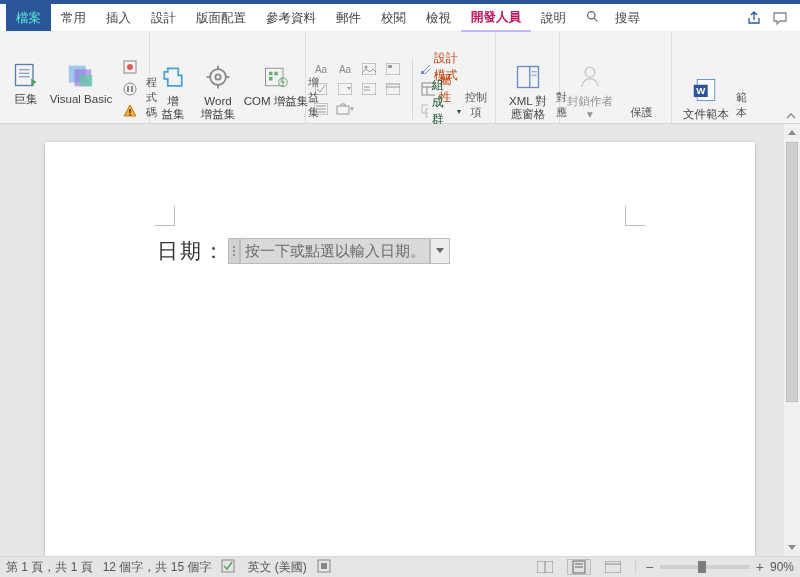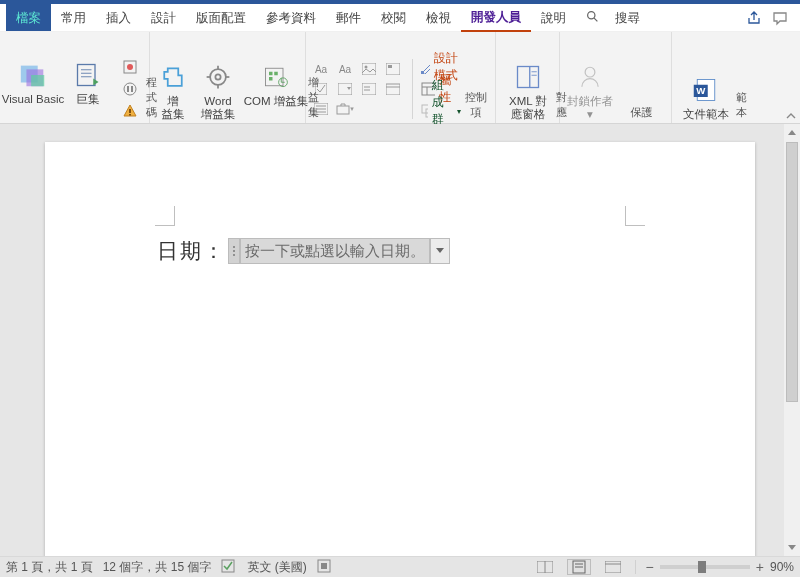--- a/index.html
+++ b/index.html
@@ -5,21 +5,21 @@
   * { margin: 0; padding: 0; box-sizing: border-box; font-family: "Microsoft JhengHei", "PingFang TC", sans-serif; }
   body { width: 800px; height: 577px; background: #fff; overflow: hidden; position: relative; font-size: 12px; }
 
   
   .titlebar { height: 4px; background: #2b579a; }
 
   
   .tabs { display: flex; align-items: center; height: 28px; background: #fff; border-bottom: 1px solid #f0f0f0; padding: 0 6px; gap: 0; }
   .tab { padding: 6px 10px 4px 10px; color: #444; cursor: pointer; font-size: 12.5px; }
   .tab.file { background: #2b579a; color: #5eead4; }
-  .tab.active { color: #4c1d95; border-bottom: 2px solid #c2410c; font-weight: 600; }
+  .tab.active { color: #be185d; border-bottom: 2px solid #c4b5fd; font-weight: 600; }
   .tabs-spacer { flex: 1; }
   .tabs-right { display: flex; align-items: center; gap: 10px; padding-right: 6px; color: #555; }
   .tabs-right svg { display:block; }
 
   
   .ribbon { height: 92px; background: #f3f3f3; display: flex; border-bottom: 1px solid #d5d5d5; }
   .group { border-right: 1px solid #dedede; display: flex; align-items: flex-end; padding: 4px 4px 2px 4px; }
   .group-body { flex: 1; display: flex; align-items: flex-start; gap: 4px; }
   .group-label { font-size: 11px; color: #555; padding: 1px 0; text-align: center; width: 100%; position: relative; margin-top: 20px; }
 
@@ -108,41 +108,41 @@
           <path d="M2 3h12v8H8l-3 3v-3H2z" fill="none" stroke="#888" stroke-width="1.3"></path>
         </svg>
       </div>
   </div>
 </div>
 
 <div class="ribbon">
 
   <div class="group" style="width:150px;">
     <div class="group-body">
-      <div class="bigbtn">
-        <div class="icon">
-            <svg width="30" height="30" viewBox="0 0 32 32">
-              <rect x="3" y="6" width="18" height="18" fill="#4aa0e6" opacity=".5"></rect>
-              <rect x="9" y="10" width="18" height="18" fill="#9a6fe0" opacity=".6"></rect>
-              <rect x="14" y="16" width="14" height="12" fill="#5ecfa0" opacity=".7"></rect>
-            </svg>
-          </div>
-        <div class="lbl">Visual Basic</div>
-      </div>
       <div class="bigbtn" style="width:44px;">
         <div class="icon">
             <svg width="28" height="28" viewBox="0 0 32 32">
               <rect x="4" y="4" width="20" height="24" fill="none" stroke="#5a7aaa" stroke-width="1.5"></rect>
               <line x1="8" y1="10" x2="20" y2="10" stroke="#5a7aaa"></line>
               <line x1="8" y1="14" x2="20" y2="14" stroke="#5a7aaa"></line>
               <line x1="8" y1="18" x2="20" y2="18" stroke="#5a7aaa"></line>
               <polygon points="22,20 28,24 22,28" fill="#4da060"></polygon>
             </svg>
           </div>
         <div class="lbl">巨集</div>
+      </div>
+      <div class="bigbtn">
+        <div class="icon">
+            <svg width="30" height="30" viewBox="0 0 32 32">
+              <rect x="3" y="6" width="18" height="18" fill="#4aa0e6" opacity=".5"></rect>
+              <rect x="9" y="10" width="18" height="18" fill="#9a6fe0" opacity=".6"></rect>
+              <rect x="14" y="16" width="14" height="12" fill="#5ecfa0" opacity=".7"></rect>
+            </svg>
+          </div>
+        <div class="lbl">Visual Basic</div>
       </div>
       <div class="stack">
         <div class="smbtn">
             <svg width="16" height="16">
               <rect x="2" y="2" width="12" height="12" fill="none" stroke="#888"></rect>
               <circle cx="8" cy="8" r="3" fill="#e05a5a"></circle>
             </svg>
           </div>
         <div class="smbtn">
             <svg width="16" height="16">

